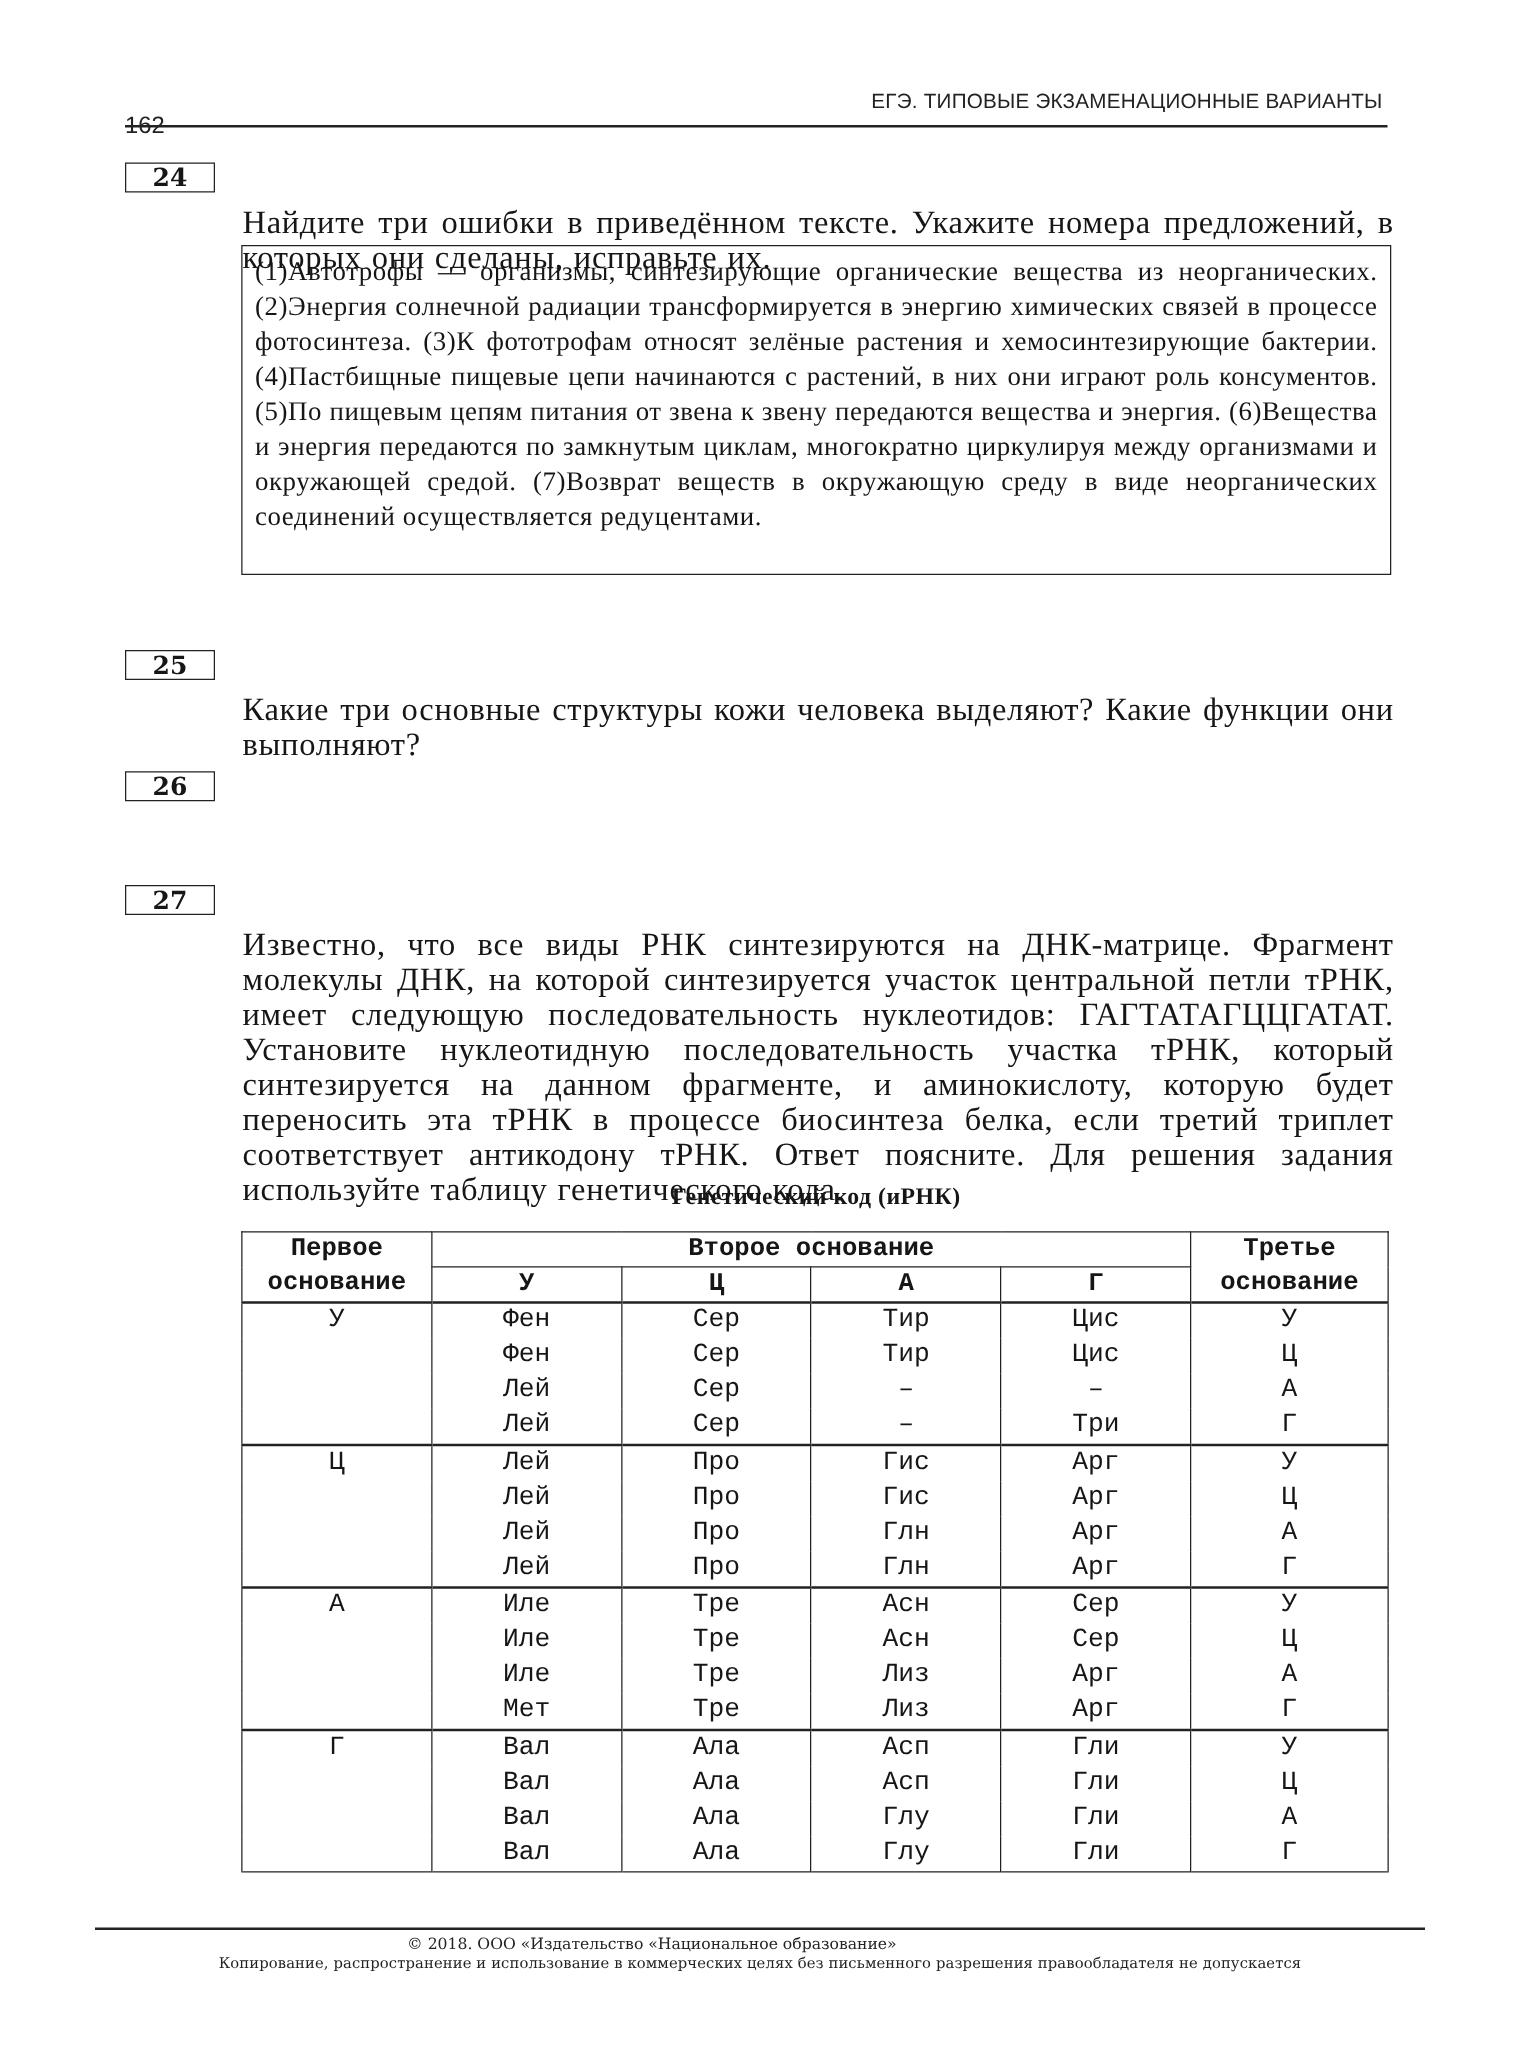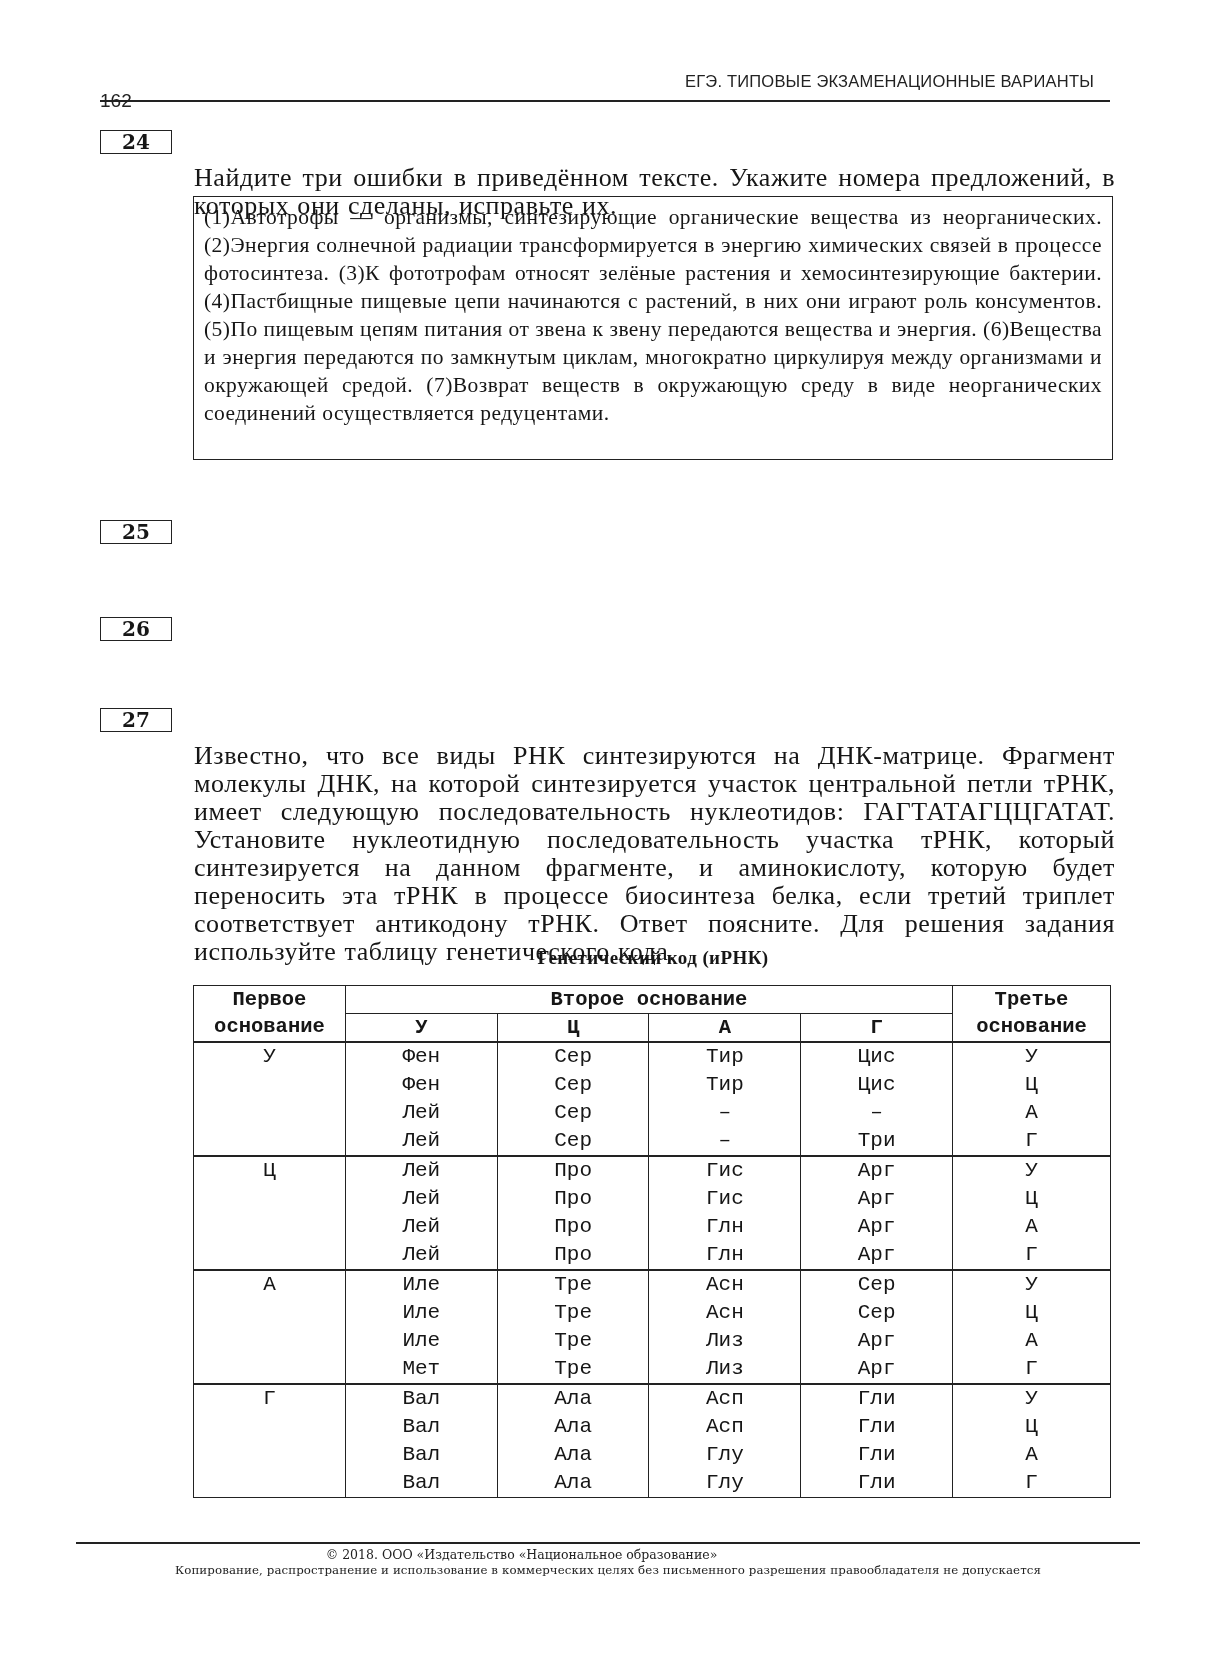--- a/index.html
+++ b/index.html
@@ -10,21 +10,21 @@
   }
   .header {
     position: absolute; left: 100px; top: 70px; width: 1010px; height: 30px;
     border-bottom: 2px solid #222;
   }
   .page-number {
     position: absolute; left: 0; top: 20px;
     font-family: "Liberation Sans", sans-serif; font-size: 19px; color: #222;
   }
   .running-title {
-    position: absolute; right: 16px; top: 2px;
+    position: absolute; right: 4px; top: 2px;
     font-family: "Liberation Sans", sans-serif; font-size: 16.5px; color: #222;
     letter-spacing: 0.2px;
   }
   .task { position: absolute; left: 100px; width: 1015px; }
   .task-num {
     position: absolute; left: 0; top: 2px; width: 72px; height: 24px;
     border: 1.5px solid #222; box-sizing: border-box;
     font-family: "DejaVu Serif", serif; font-weight: bold; font-size: 20px;
     text-align: center; line-height: 22px;
   }
@@ -86,20 +86,21 @@
 <div class="task" style="top:128px; height:60px;">
   <div class="task-num">24</div>
   <div class="task-text">Найдите три ошибки в приведённом тексте. Укажите номера предложений, в которых они сделаны, исправьте их.</div>
 </div>
 <div class="error-box">
   <p>(1)Автотрофы — организмы, синтезирующие органические вещества из неорганических. (2)Энергия солнечной радиации трансформируется в энергию химических связей в процессе фотосинтеза. (3)К фототрофам относят зелёные растения и хемосинтезирующие бактерии. (4)Пастбищные пищевые цепи начинаются с растений, в них они играют роль консументов. (5)По пищевым цепям питания от звена к звену передаются вещества и энергия. (6)Вещества и энергия передаются по замкнутым циклам, многократно циркулируя между организмами и окружающей средой. (7)Возврат веществ в окружающую среду в виде неорганических соединений осуществляется редуцентами.</p>
 </div>
 
 <div class="task" style="top:518px; height:60px;">
   <div class="task-num">25</div>
+  <div class="task-text">Какие три основные структуры кожи человека выделяют? Какие функции они выполняют?</div>
 </div>
 
 <div class="task" style="top:615px; height:60px;">
   <div class="task-num">26</div>
 </div>
 
 <div class="task" style="top:706px; height:230px;">
   <div class="task-num">27</div>
   <div class="task-text">Известно, что все виды РНК синтезируются на ДНК-матрице. Фрагмент молекулы ДНК, на которой синтезируется участок центральной петли тРНК, имеет следующую последовательность нуклеотидов: ГАГТАТАГЦЦГАТАТ. Установите нуклеотидную последовательность участка тРНК, который синтезируется на данном фрагменте, и аминокислоту, которую будет переносить эта тРНК в процессе биосинтеза белка, если третий триплет соответствует антикодону тРНК. Ответ поясните. Для решения задания используйте таблицу генетического кода.</div>
 </div>

